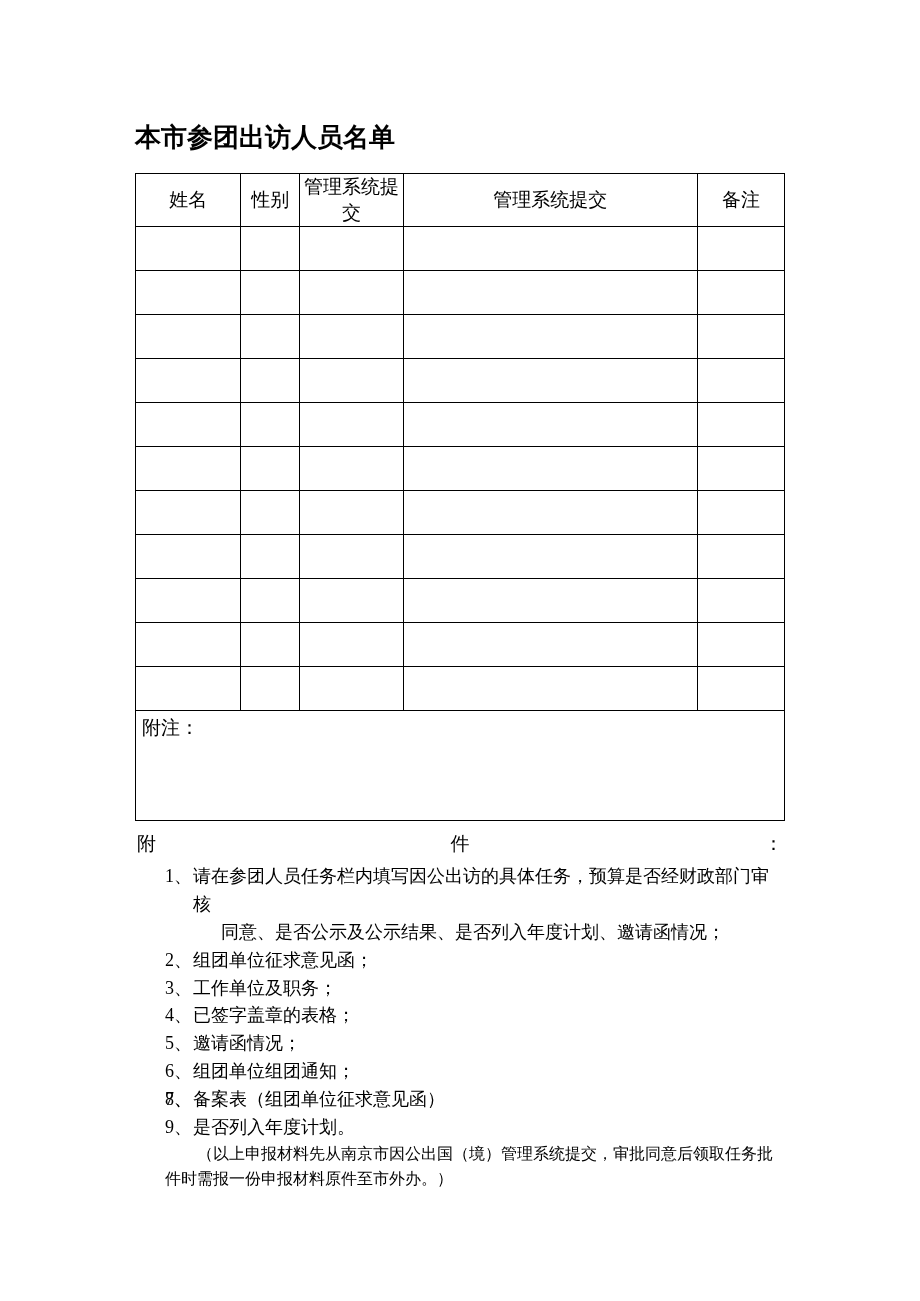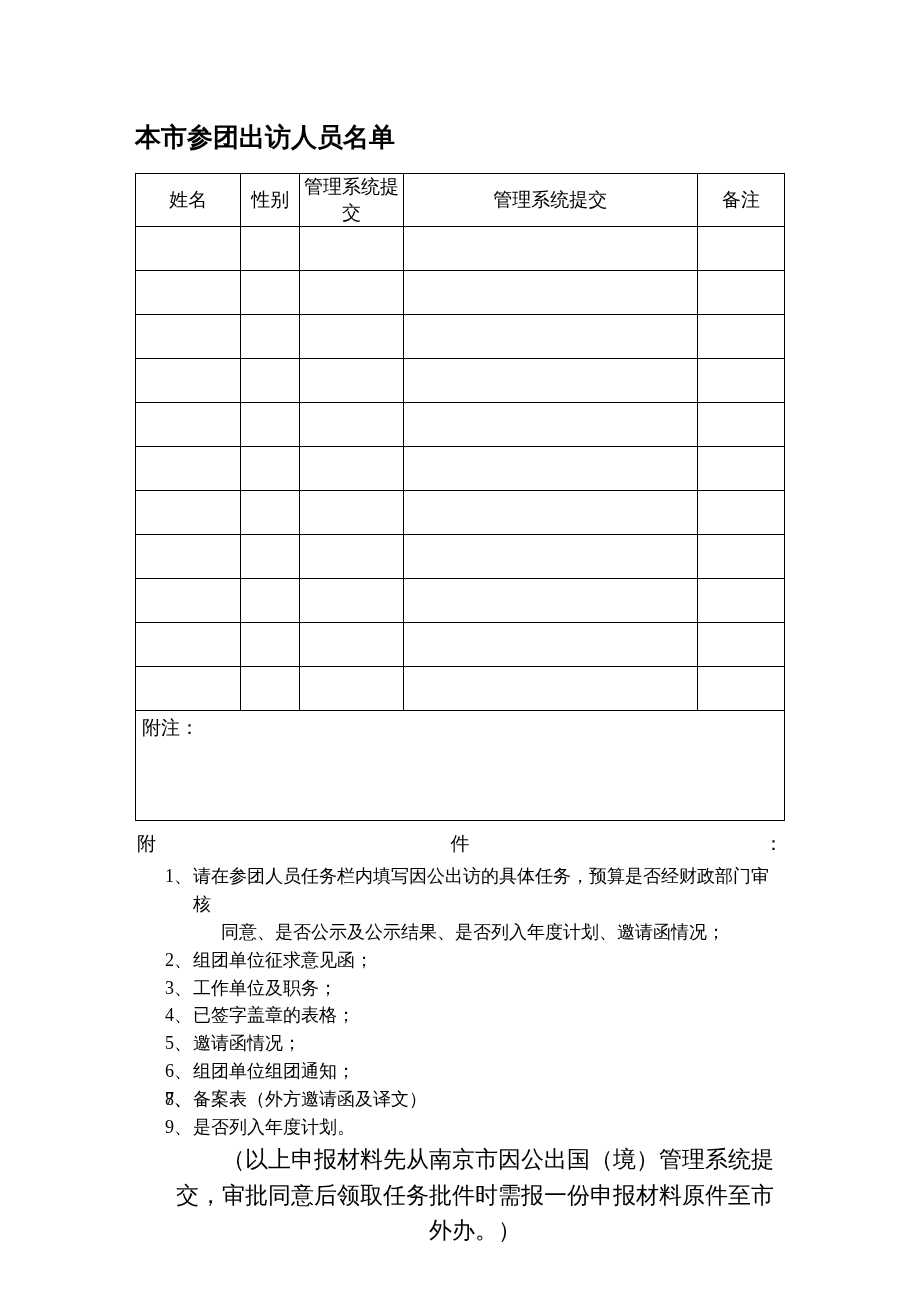--- a/index.html
+++ b/index.html
@@ -67,26 +67,25 @@
       position: relative;
     }
     .att-item .num {
       position: absolute;
       left: -28px;
     }
     .att-sub {
       padding-left: 28px;
     }
     .att-tail {
-      font-size: 23px;
+      font-size: 16px;
       line-height: 1.55;
       padding-left: 58px;
       text-indent: 2em;
       margin-left: -28px;
-      text-align: center;
     }
   </style>
 </head>
 <body>
 
 <div class="title">本市参团出访人员名单</div>
 
 <table class="roster">
   <colgroup>
     <col class="col-name">
@@ -198,17 +197,17 @@
   </div>
   <div class="att-list">
       <div class="att-item"><span class="num">1、</span><span>请在参团人员任务栏内填写因公出访的具体任务，预算是否经财政部门审核</span></div>
       <div class="att-sub">同意、是否公示及公示结果、是否列入年度计划、邀请函情况；</div>
       <div class="att-item"><span class="num">2、</span><span>组团单位征求意见函；</span></div>
       <div class="att-item"><span class="num">3、</span><span>工作单位及职务；</span></div>
       <div class="att-item"><span class="num">4、</span><span>已签字盖章的表格；</span></div>
       <div class="att-item"><span class="num">5、</span><span>邀请函情况；</span></div>
       <div class="att-item"><span class="num">6、</span><span>组团单位组团通知；</span></div>
       <div class="att-item"><span class="num">7、</span></div>
-      <div class="att-item"><span class="num">8、</span><span>备案表（外方邀请函及译文）</span></div>
+      <div class="att-item"><span class="num">8、</span><span>备案表（组团单位征求意见函）</span></div>
       <div class="att-item"><span class="num">9、</span><span>是否列入年度计划。</span></div>
     </div>
   <div class="att-tail">（以上申报材料先从南京市因公出国（境）管理系统提交，审批同意后领取任务批件时需报一份申报材料原件至市外办。）</div>
 </div>
 
 </body></html>

